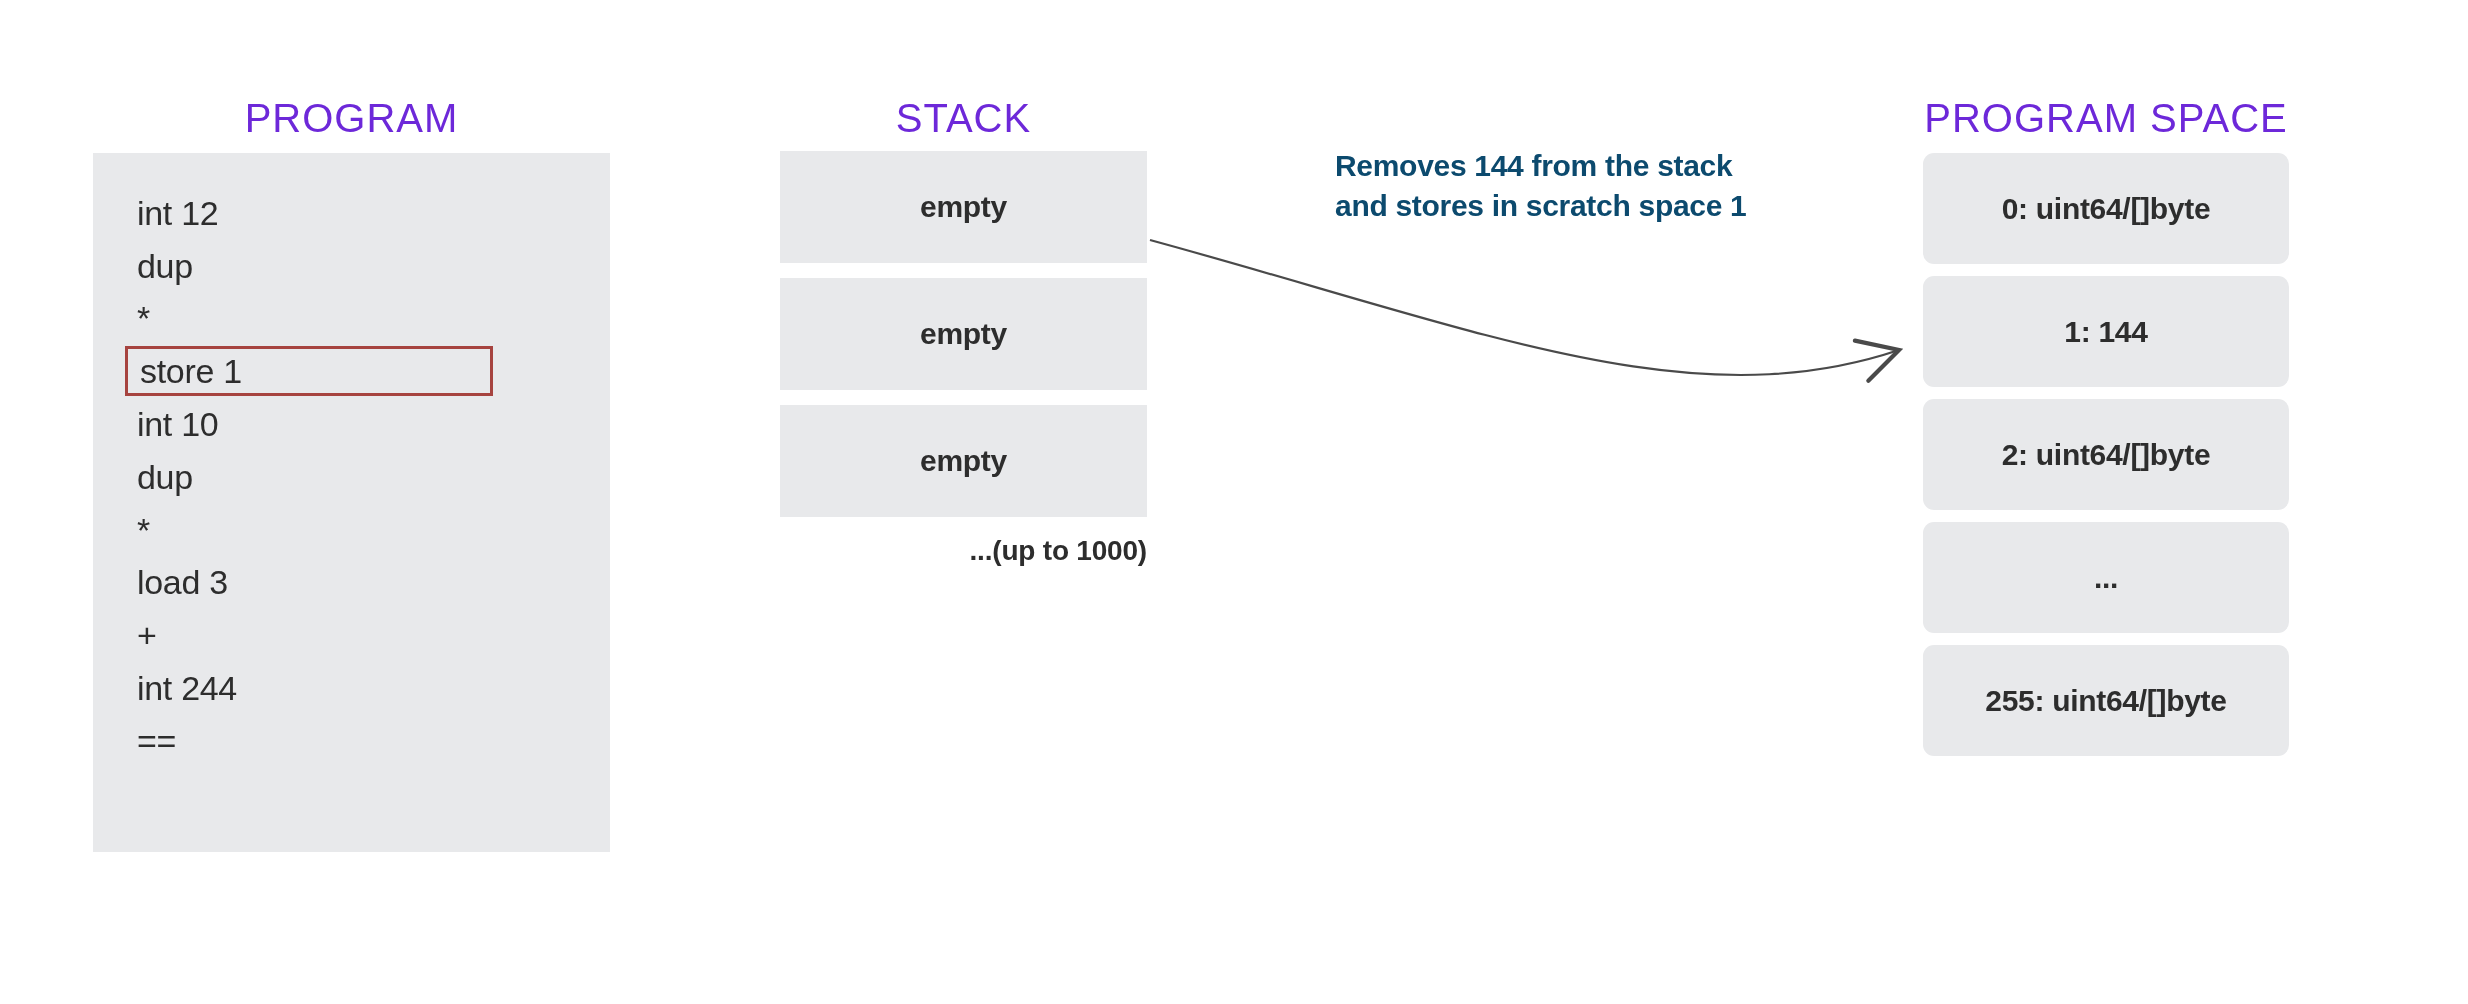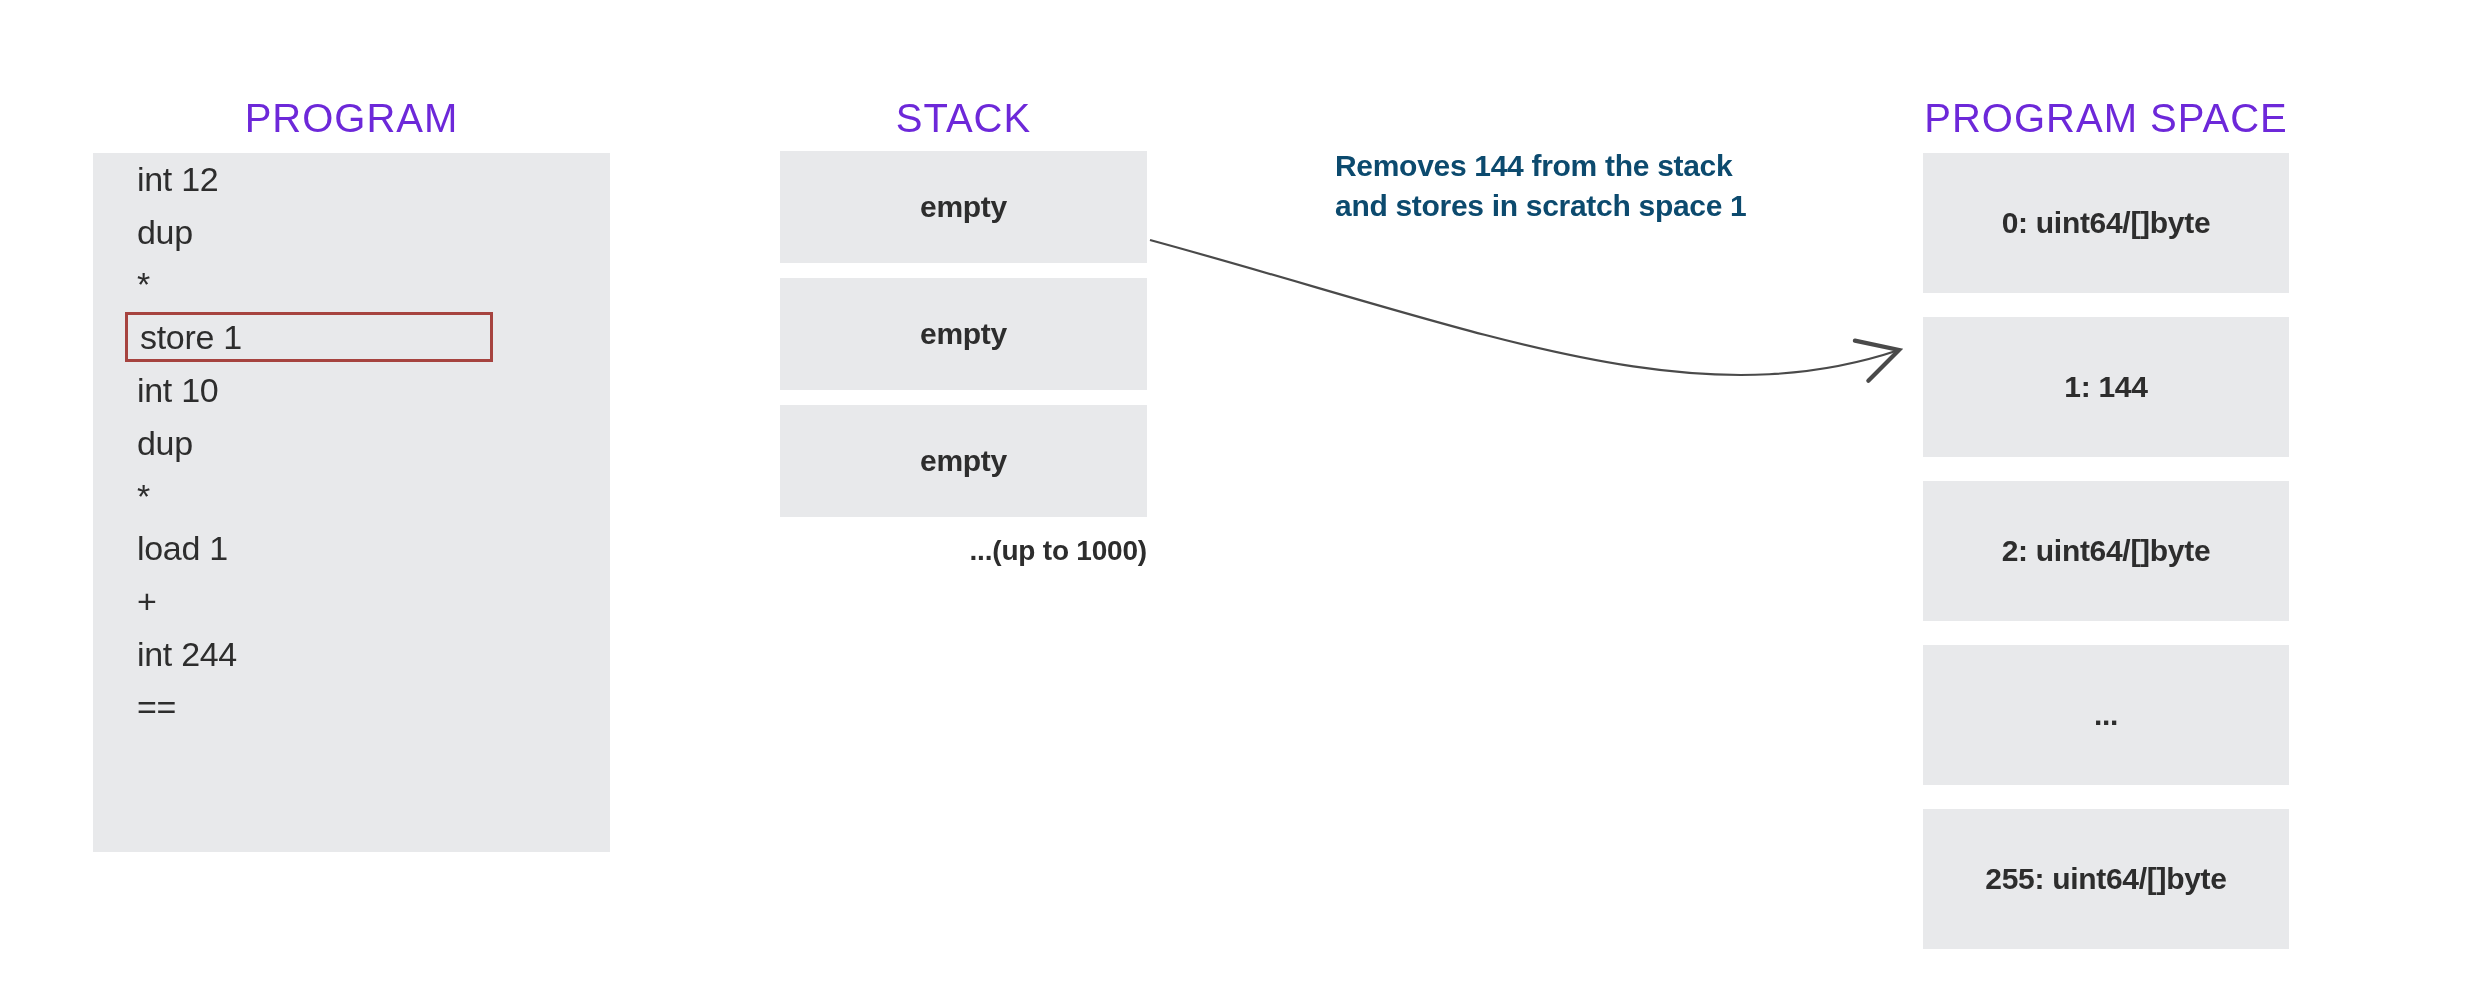--- a/index.html
+++ b/index.html
@@ -24,20 +24,21 @@
     white-space:nowrap;
   }
   #title-program{left:93px;width:517px;}
   #title-stack{left:780px;width:367px;}
   #title-scratch{left:1923px;width:366px;}
 
   
   .program-box{
     position:absolute;left:93px;top:153px;width:517px;height:699px;
     background:var(--box-fill);
+    padding-top:34px;
   }
   .program-line{
     height:52.8px;display:flex;align-items:center;
     padding-left:44px;
     font-size:34px;letter-spacing:-0.3px;white-space:pre;
   }
   .program-line.boxed{
     margin-left:32px;padding-left:12px;
     width:368px;height:50px;margin-top:1px;margin-bottom:1.8px;
     border:3px solid var(--highlight-border);
@@ -52,21 +53,21 @@
     display:flex;align-items:center;justify-content:center;
     font-size:30px;letter-spacing:-0.3px;white-space:pre;font-weight:bold;
   }
   .stack-note{
     margin-top:18px;width:100%;text-align:right;
     font-size:28px;font-weight:600;letter-spacing:-0.2px;
   }
 
   
   .scratch-col{position:absolute;left:1923px;top:153px;width:366px;}
-  .scratch-col .slot{height:140px;margin-bottom:24px;}
+  .scratch-col .slot{height:111px;margin-bottom:12px;border-radius:11px;}
 
   
   .annotation{
     position:absolute;left:1335px;top:146px;
     font-size:30px;font-weight:600;line-height:40px;
     letter-spacing:-0.3px;color:#0c4a6e;white-space:nowrap;
   }
 
   
   svg.overlay{
@@ -82,21 +83,21 @@
 <div id="title-scratch" class="col-title">PROGRAM SPACE</div>
 
 <div class="program-box">
   <div class="program-line">int 12</div>
   <div class="program-line">dup</div>
   <div class="program-line">*</div>
   <div class="program-line boxed">store 1</div>
   <div class="program-line">int 10</div>
   <div class="program-line">dup</div>
   <div class="program-line">*</div>
-  <div class="program-line">load 1</div>
+  <div class="program-line">load 3</div>
   <div class="program-line">+</div>
   <div class="program-line">int 244</div>
   <div class="program-line">==</div>
 </div>
 
 <div class="stack-col">
   <div class="slot">empty</div>
   <div class="slot">empty</div>
   <div class="slot">empty</div>
   <div class="stack-note">...(up to 1000)</div>

